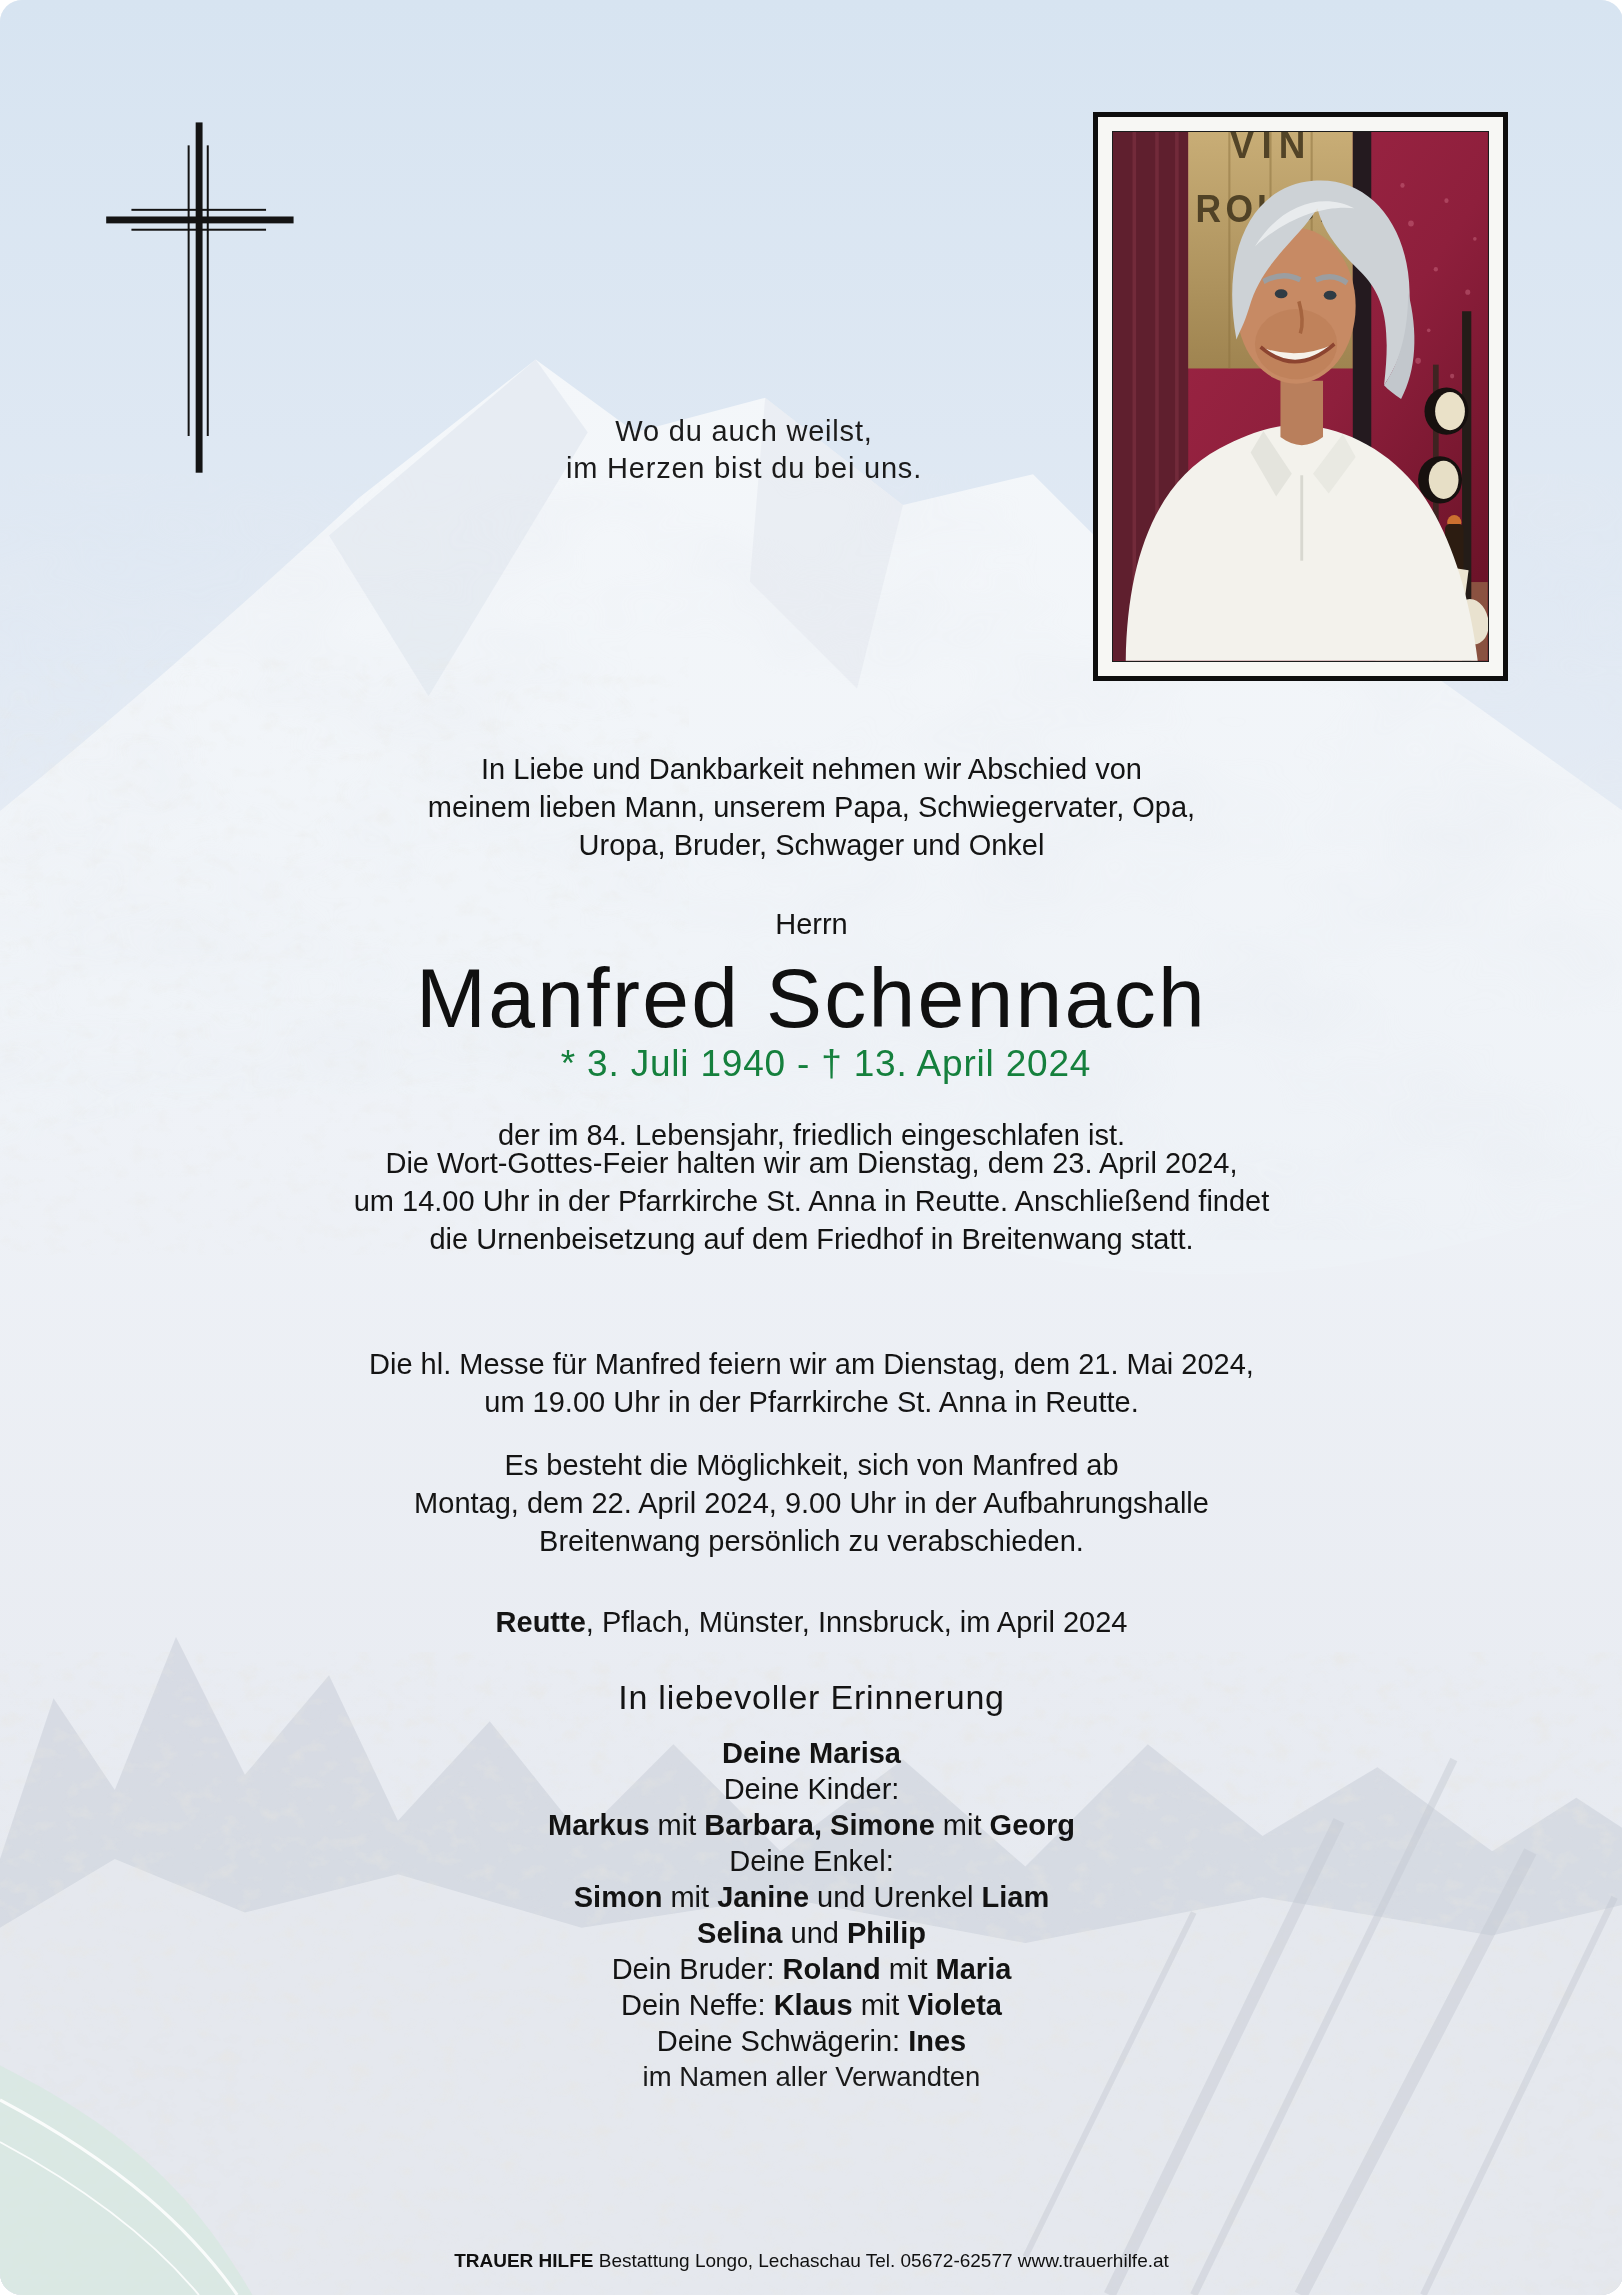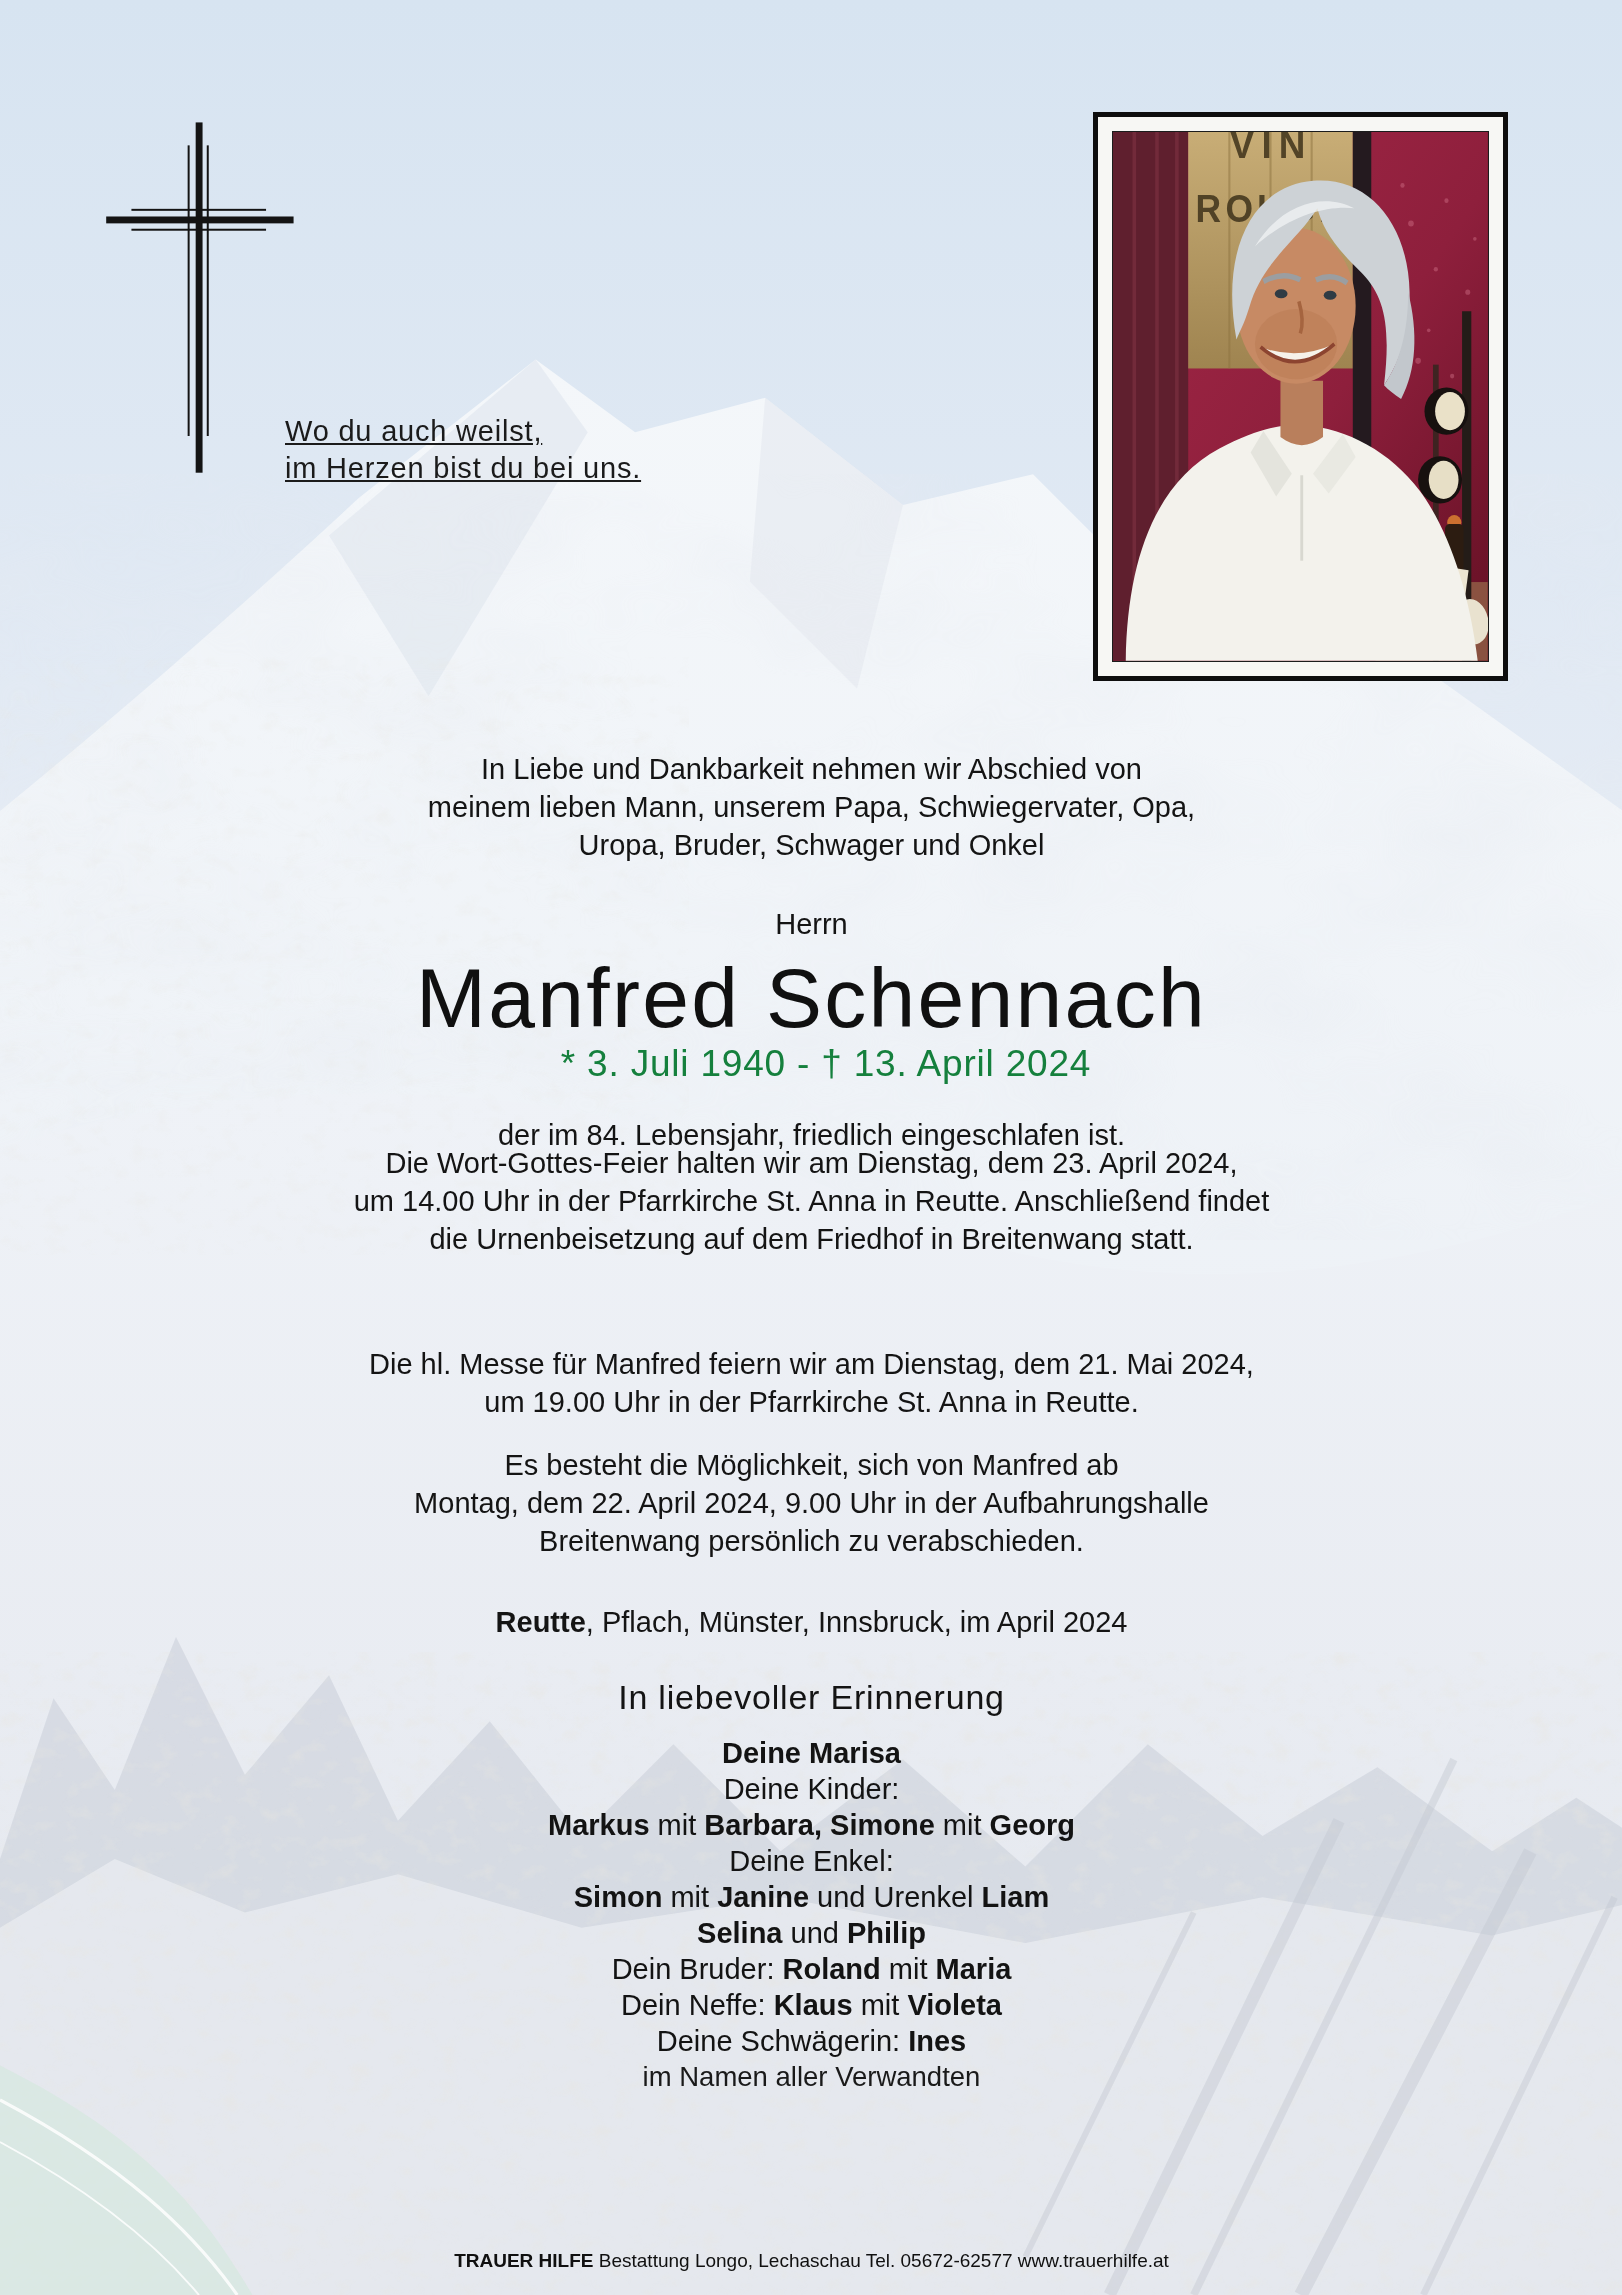--- a/index.html
+++ b/index.html
@@ -3,20 +3,21 @@
 <meta charset="utf-8">
 <style>
   html,body{margin:0;padding:0;background:#ffffff;}
   #card{
     position:relative;
     width:1623px;height:2295px;
     overflow:hidden;
     background:#e7edf4;
     font-family:"Liberation Sans",sans-serif;
     color:#151515;
+    border-radius:22px;
   }
   .abs{position:absolute;}
   .ctr{left:0;right:0;text-align:center;}
   .preline{white-space:pre-line;}
   .body-text{font-size:29px;line-height:38px;color:#141414;}
   .geo{font-weight:300;letter-spacing:0.8px;}
   .quote{font-size:29px;line-height:37px;color:#1b1b1b;}
   .name{font-size:84px;line-height:86px;letter-spacing:2.3px;color:#101010;margin-top:12px;}
   .dates{font-size:37px;line-height:40px;letter-spacing:0.8px;color:#15803d;padding-left:29px;}
   .memory{font-size:34px;line-height:40px;color:#141414;}
@@ -198,21 +199,21 @@
             <ellipse cx="306" cy="214" rx="9" ry="6" fill="#2f3b44"></ellipse>
             <path d="M262,222 q8,26 2,42" stroke="#a5643f" stroke-width="5" fill="none"></path>
             <path d="M208,282 Q258,322 312,278 Q260,300 208,282 Z" fill="#f6f2ea"></path>
             <path d="M208,282 Q258,322 312,278" stroke="#8c4430" stroke-width="5" fill="none"></path>
           </g>
         </svg>
       </div>
     </div>
   </div>
 
-  <div class="abs quote geo preline" style="left:285px;top:413px;width:918px;text-decoration:underline;">Wo du auch weilst,
+  <div class="abs quote geo preline" style="left:285px;top:413px;width:918px;text-align:center;">Wo du auch weilst,
 im Herzen bist du bei uns.</div>
 
   <div class="abs ctr body-text preline" style="top:750px;">In Liebe und Dankbarkeit nehmen wir Abschied von
 meinem lieben Mann, unserem Papa, Schwiegervater, Opa,
 Uropa, Bruder, Schwager und Onkel</div>
 
   <div class="abs ctr body-text" style="top:885px;margin-top:20px;">Herrn</div>
 
   <div class="abs ctr geo name" style="top:943px;">Manfred Schennach</div>
 

